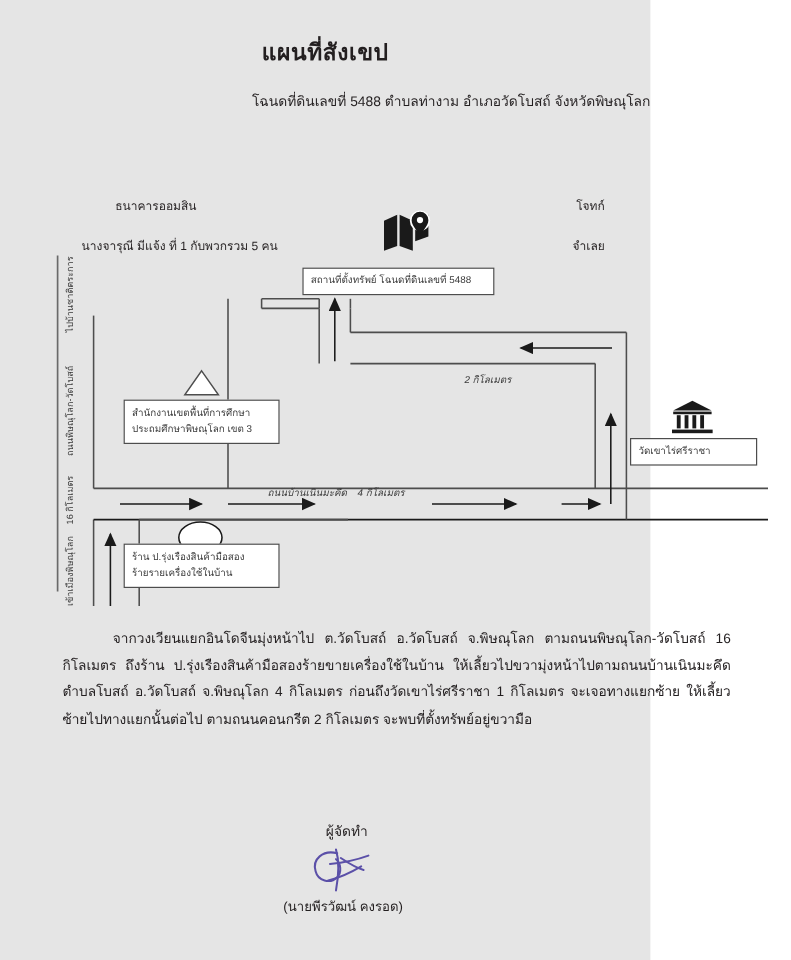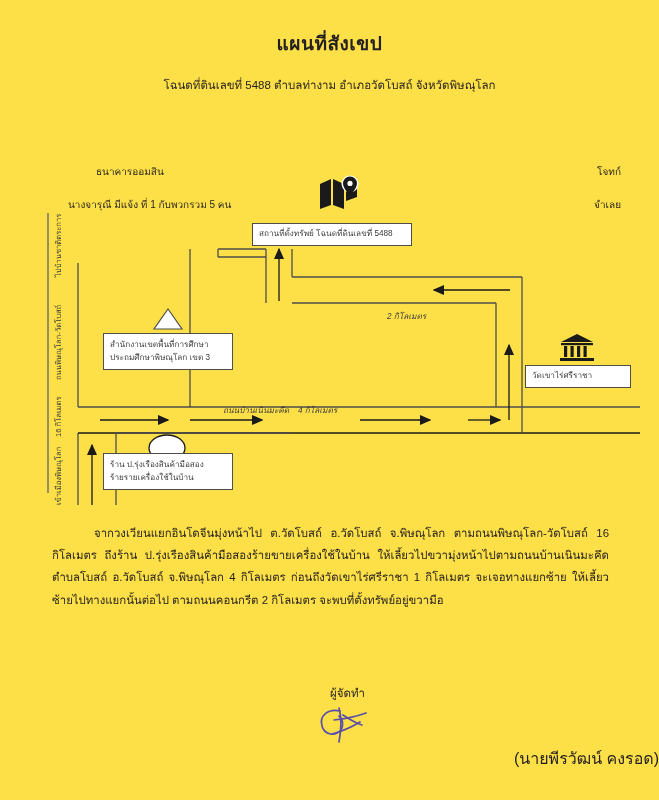--- a/index.html
+++ b/index.html
@@ -9,42 +9,42 @@
   }
   body {
     width: 659px; height: 800px;
     font-family: "Liberation Sans", "DejaVu Sans", sans-serif;
     color: #231f20;
     position: relative;
     overflow: hidden;
   }
   .page {
     position: relative;
-    width: 659px; height: 800px;
-    background: #fde047;
+    width: 542px; height: 800px;
+    background: #e5e5e5;
   }
 
   
   .doc-title {
     text-align: center;
     font-size: 19px;
     font-weight: bold;
     letter-spacing: .5px;
     margin: 0;
     position: absolute;
     top: 28px; left: 0; right: 0;
   }
   .hdr-line {
     position: absolute;
     left: 0; right: 0;
     text-align: center;
     font-size: 11.5px;
     line-height: 1.2;
   }
-  .hdr-line-1 { top: 79px; }
+  .hdr-line-1 { top: 79px; text-align: right; }
   .hdr-line-2 { top: 113px; }
 
   .party {
     position: absolute;
     font-size: 10px;
     margin-top: 14px;
   }
   .party-plaintiff-name { top: 150px; left: 96px; }
   .party-plaintiff-role { top: 150px; right: 38px; }
   .party-defendant-name { top: 183px; left: 68px; }
@@ -127,23 +127,22 @@
   }
   .sig-role {
     font-size: 11.5px;
     margin-left: 36px;
   }
   .sig-mark {
     height: 44px;
     margin-left: 30px;
   }
   .sig-name {
-    font-size: 16px;
+    font-size: 11px;
     margin-left: 30px;
-    text-align: right;
   }
 </style>
 </head>
 <body>
 
 <div class="page">
 
   <div class="doc-title">แผนที่สังเขป</div>
 
   <div class="hdr-line hdr-line-1">โฉนดที่ดินเลขที่ 5488 ตำบลท่างาม อำเภอวัดโบสถ์ จังหวัดพิษณุโลก</div>

